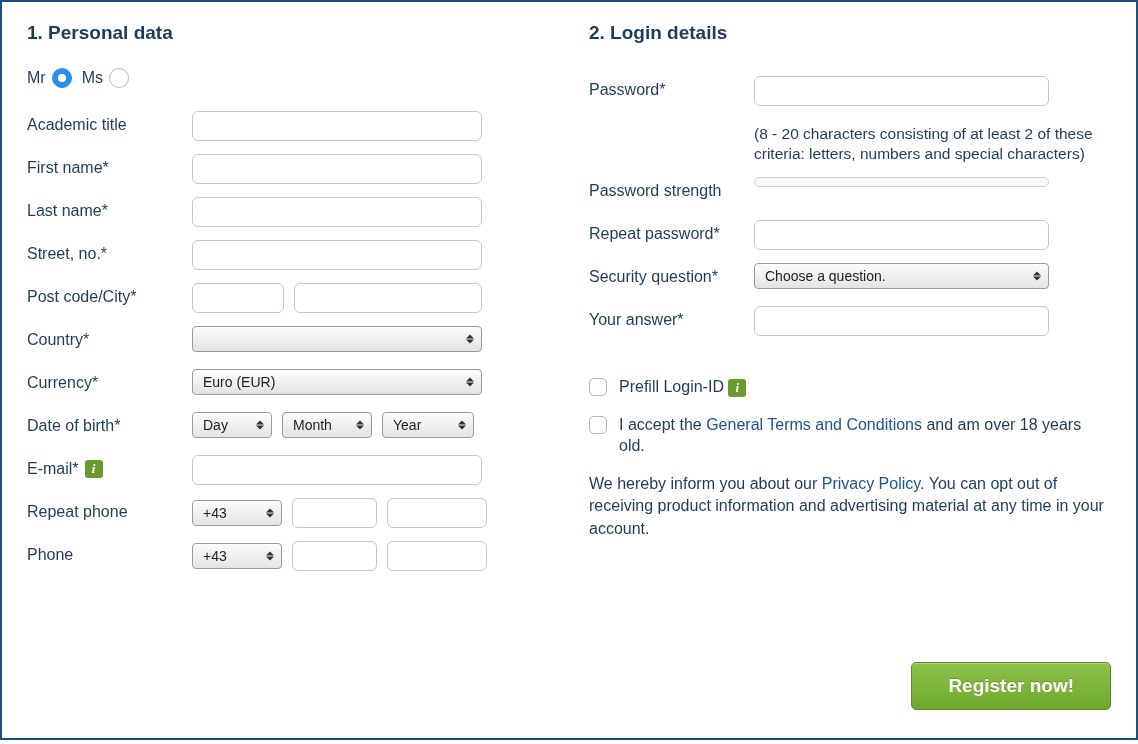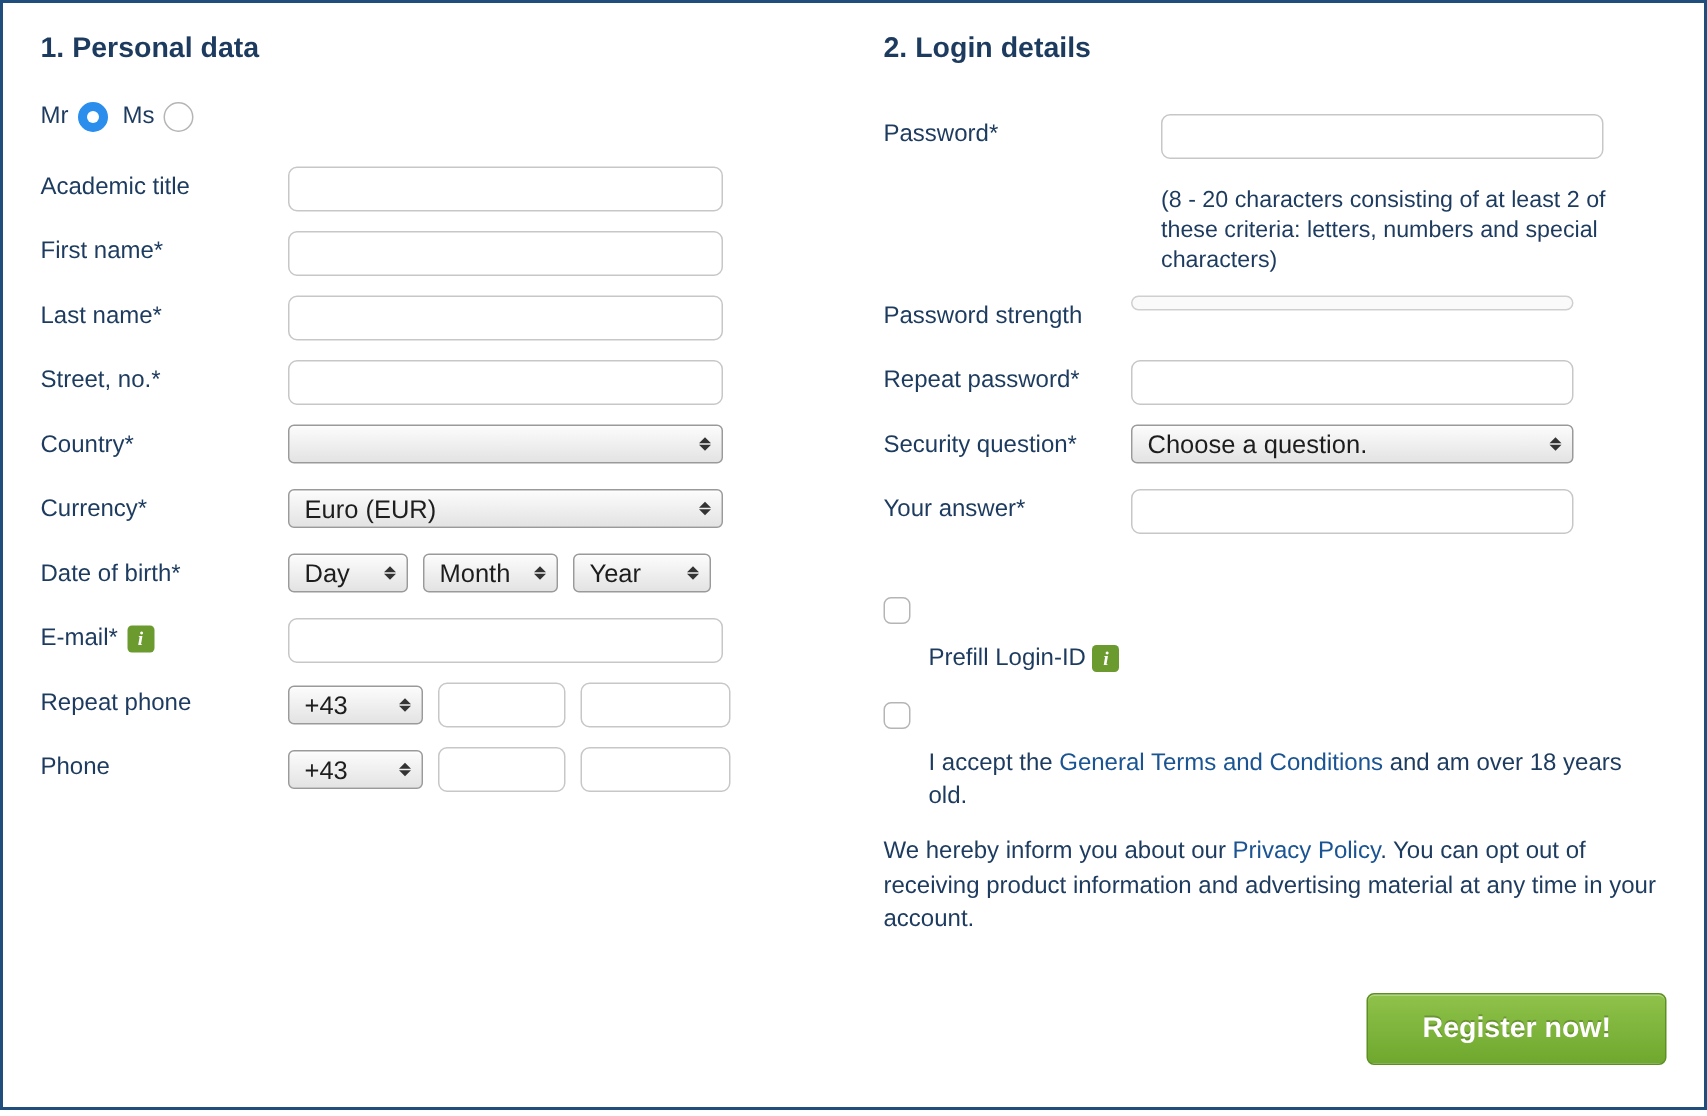--- a/index.html
+++ b/index.html
@@ -74,21 +74,21 @@
       width: 85px !important;
     }
     .input-phone-end {
       width: 100px !important;
     }
     select {
       height: 26px;
       border: 1px solid #9a9a9a;
       border-radius: 4px;
       background: linear-gradient(to bottom, #fcfcfc 0%, #e3e3e3 100%);
-      font-size: 17px;
+      font-size: 14px;
       padding: 2px 24px 2px 10px;
       color: #1d1d1d;
       appearance: none;
       -webkit-appearance: none;
       -moz-appearance: none;
       position: relative;
       box-shadow: inset 0 1px 0 rgba(255,255,255,0.6);
     }
     .select-wrap {
       position: relative;
@@ -200,21 +200,20 @@
       border-radius: 5px;
       background: #fff;
       flex-shrink: 0;
       margin-top: 2px;
       cursor: pointer;
     }
     .checkbox-label {
       font-size: 16px;
       color: #1d3b5f;
       line-height: 1.35;
-      margin-top: 32px;
     }
     .link {
       color: #1a5493;
       text-decoration: none;
       cursor: pointer;
     }
     .info-text {
       font-size: 16px;
       color: #1d3b5f;
       line-height: 1.4;
@@ -293,20 +292,27 @@
         </div>
     </div>
 
     <div class="form-row">
       <div class="label">Street, no.*</div>
       <div class="control">
           <input type="text" class="input-full" style="">
         </div>
     </div>
 
+    <div class="form-row">
+      <div class="label">Post code/City*</div>
+      <div class="control">
+        <input type="text" class="input-postcode" style="">
+        <input type="text" class="input-city" style="">
+      </div>
+    </div>
 
     <div class="form-row">
       <div class="label">Country*</div>
       <div class="control">
         <span class="select-wrap">
           <select class="select-full"><option></option></select>
           <span class="select-arrows">
               <span class="up"></span>
               <span class="down"></span>
             </span>
@@ -397,21 +403,21 @@
     </div>
   </div>
 
   <div class="column">
     <h2 class="section-heading">2. Login details</h2>
 
     <div class="col2-top"></div>
 
     <div class="form-row">
       <div class="label right-label">Password*</div>
-      <div class="control" style="flex-direction:column; align-items:flex-start;margin-left:20px;">
+      <div class="control" style="flex-direction:column; align-items:flex-start;">
         <input type="password" style="width: 295px;">
         <div class="hint">(8 - 20 characters consisting of at least 2 of these criteria: letters, numbers and special characters)</div>
       </div>
     </div>
 
     <div class="form-row">
       <div class="label right-label">Password strength</div>
       <div class="control">
         <div class="strength-bar"></div>
       </div>

